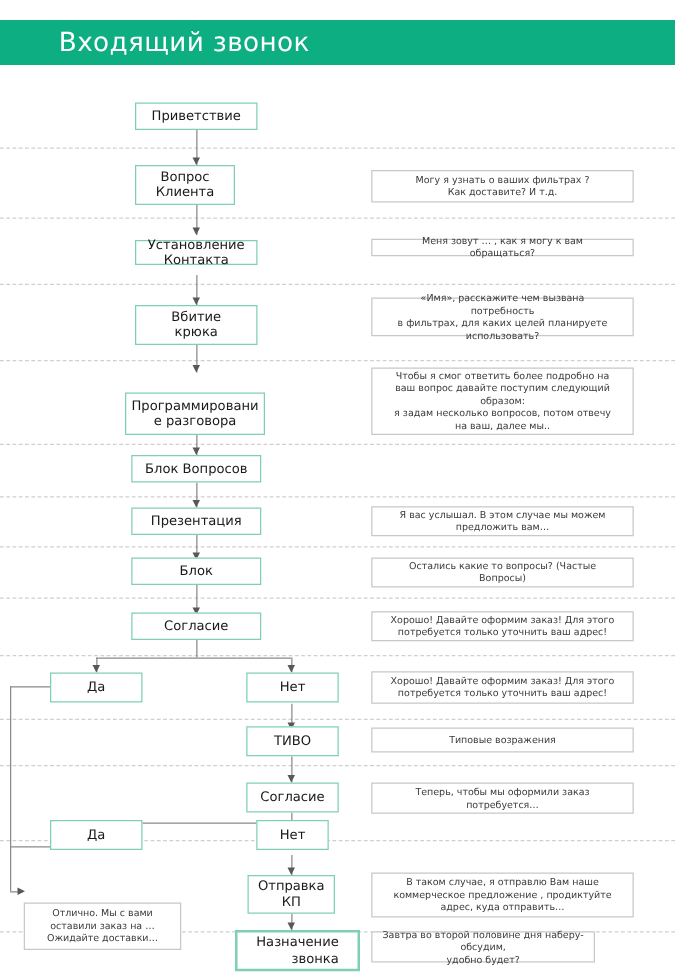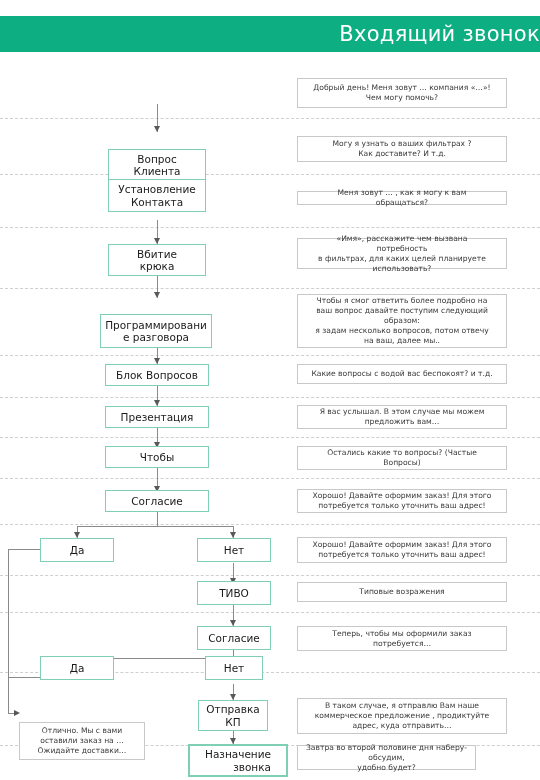--- a/index.html
+++ b/index.html
@@ -16,21 +16,22 @@
   }
 
   
   #header-bar {
     position: absolute;
     left: 0; top: 16px;
     width: 540px; height: 36px;
     background: #0cae82;
     display: flex;
     align-items: center;
-    justify-content: flex-end;
+    justify-content: flex-start;
+    padding-left: 47px;
   }
   #header-title {
     color: #ffffff;
     font-size: 21px;
     font-weight: 400;
     letter-spacing: 0.3px;
     line-height: 1;
     white-space: nowrap;
     font-family: "DejaVu Sans", "Liberation Sans", sans-serif;
   }
@@ -188,38 +189,39 @@
 
   <div class="vline" style="left:233px; top:730px; height:14px"></div>
   <div class="arrow-down" style="left:229.5px; top:738px"></div>
 
   <div class="hline" style="left:8px;  top:549px; width:34px"></div>
   <div class="hline" style="left:8px;  top:677px; width:34px"></div>
   <div class="vline" style="left:8px;  top:549px; height:164px"></div>
   <div class="hline" style="left:8px;  top:713px; width:10px"></div>
   <div class="arrow-right" style="left:14px; top:709.5px"></div>
 
-
-  <div class="node" style="left:108px; top:149px; width:98px;  height:32px">Вопрос
+  <div class="node" style="left:108px; top:82px;  width:98px;  height:22px">Приветствие</div>
+
+  <div class="node" style="left:108px; top:132px; width:80px;  height:32px">Вопрос
 Клиента</div>
 
-  <div class="node" style="left:108px; top:179px; width:98px;  height:33px">Установление
+  <div class="node" style="left:108px; top:192px; width:98px;  height:20px">Установление
 Контакта</div>
 
   <div class="node" style="left:108px; top:244px; width:98px;  height:32px">Вбитие
 крюка</div>
 
   <div class="node" style="left:100px; top:314px; width:112px; height:34px">Программировани
 е разговора</div>
 
   <div class="node" style="left:105px; top:364px; width:104px; height:22px">Блок Вопросов</div>
 
   <div class="node" style="left:105px; top:406px; width:104px; height:22px">Презентация</div>
 
-  <div class="node" style="left:105px; top:446px; width:104px; height:22px">Чтобы</div>
+  <div class="node" style="left:105px; top:446px; width:104px; height:22px">Блок</div>
 
   <div class="node" style="left:105px; top:490px; width:104px; height:22px">Согласие</div>
 
   <div class="node" style="left:40px;  top:538px; width:74px;  height:24px">Да</div>
 
   <div class="node" style="left:197px; top:538px; width:74px;  height:24px">Нет</div>
 
   <div class="node" style="left:197px; top:581px; width:74px;  height:24px">ТИВО</div>
 
   <div class="node" style="left:197px; top:626px; width:74px;  height:24px">Согласие</div>
@@ -228,41 +230,38 @@
 
   <div class="node" style="left:205px; top:656px; width:58px;  height:24px">Нет</div>
 
 
   <div class="node" style="left:198px; top:700px; width:70px;  height:31px">Отправка
 КП</div>
 
   <div class="node thick" style="left:188px; top:744px; width:100px; height:33px">Назначение
 звонка</div>
 
-  <div class="note" style="left:297px; top:78px;  width:210px; height:30px">Добрый день! Меня зовут … компания «…»!
-Чем могу помочь?</div>
 
   <div class="note" style="left:297px; top:136px; width:210px; height:26px">Могу я узнать о  ваших фильтрах ?
 Как доставите? И т.д.</div>
 
   <div class="note" style="left:297px; top:191px; width:210px; height:14px">Меня зовут … ,  как  я могу к вам
 обращаться?</div>
 
   <div class="note" style="left:297px; top:238px; width:210px; height:31px">«Имя», расскажите чем вызвана
 потребность
 в фильтрах, для каких целей планируете
 использовать?</div>
 
   <div class="note" style="left:297px; top:294px; width:210px; height:54px">Чтобы я смог ответить более подробно на
 ваш вопрос давайте поступим следующий
 образом:
 я задам несколько вопросов, потом отвечу
 на ваш, далее мы..</div>
 
-  <div class="note" style="left:297px; top:364px; width:210px; height:20px">Какие вопросы с водой вас беспокоят? и т.д.</div>
 
   <div class="note" style="left:297px; top:405px; width:210px; height:24px">Я вас услышал. В этом случае мы можем
 предложить вам…</div>
 
   <div class="note" style="left:297px; top:446px; width:210px; height:24px">Остались какие то вопросы? (Частые
 Вопросы)</div>
 
   <div class="note" style="left:297px; top:489px; width:210px; height:24px">Хорошо! Давайте оформим заказ! Для этого
 потребуется только уточнить ваш адрес!</div>
 

